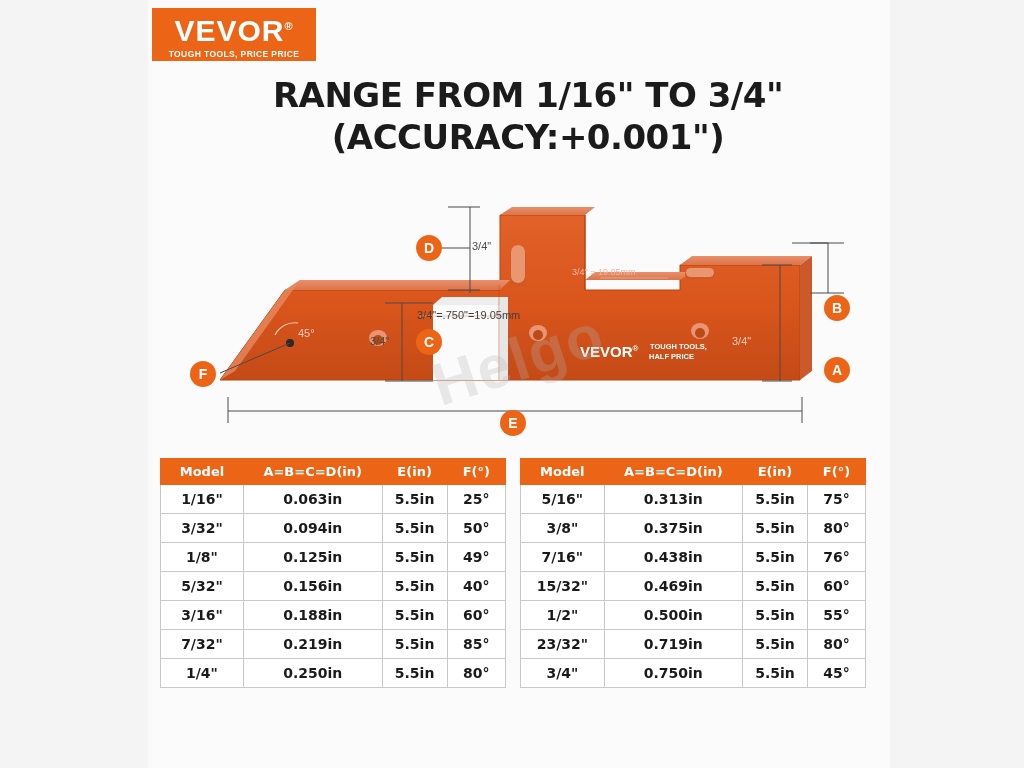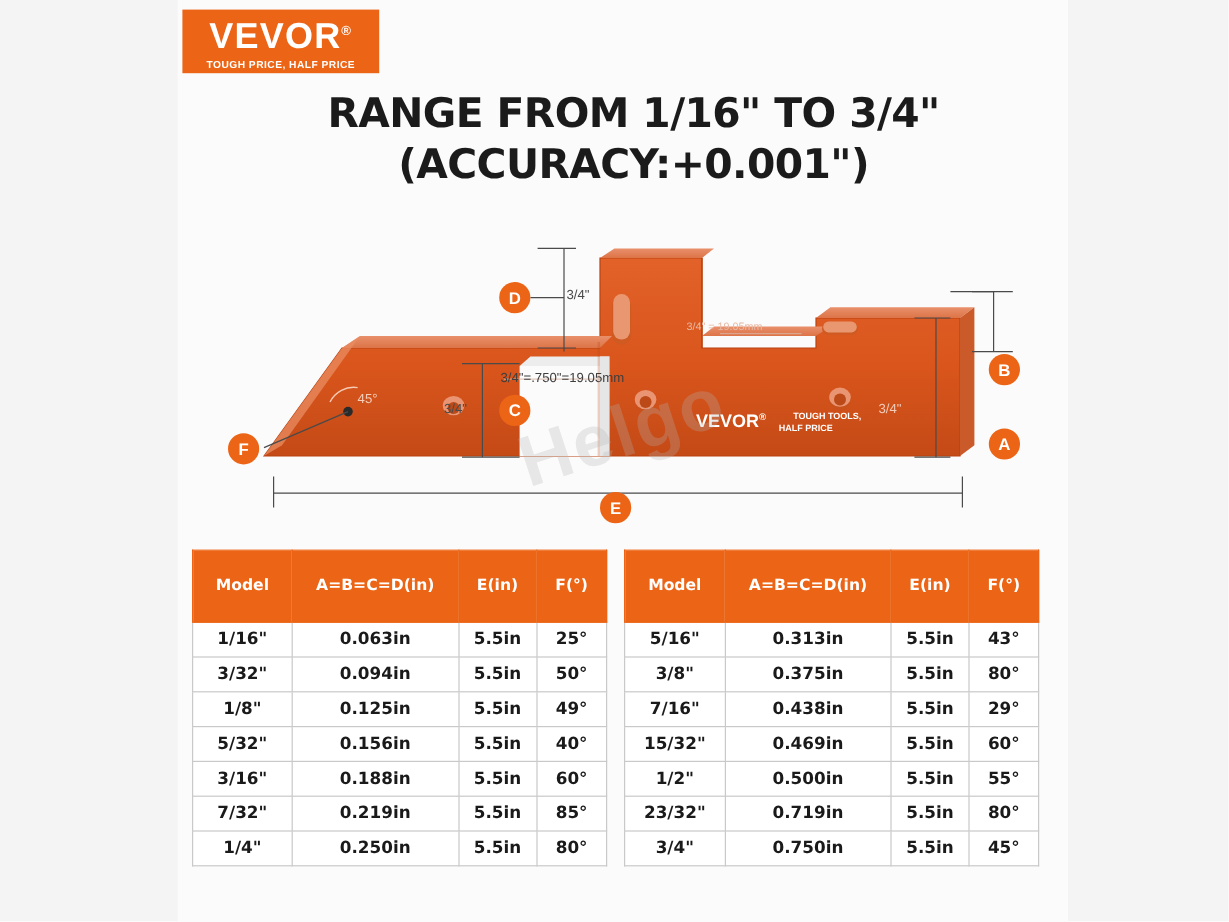--- a/index.html
+++ b/index.html
@@ -136,21 +136,21 @@
     border-collapse: collapse;
     width: 346px;
     background: #ffffff;
     font-family: "DejaVu Sans", sans-serif;
   }
   thead th {
     background: #ec6415;
     color: #ffffff;
     font-size: 13px;
     font-weight: bold;
-    padding: 22px 2px;
+    padding: 5px 2px;
     border: 1px solid #ec6415;
     text-align: center;
   }
   tbody td {
     border: 1px solid #c9c9c9;
     text-align: center;
     font-size: 14px;
     font-weight: bold;
     color: #1a1a1a;
     padding: 6px 2px;
@@ -163,21 +163,21 @@
 </style>
 </head>
 <body>
 
 <div id="page">
 
   <div class="card"></div>
 
   <div class="logo">
     <div class="logo-word"><span>VEVOR</span><sup>®</sup></div>
-    <div class="logo-tag">TOUGH PRICE, HALF PRICE</div>
+    <div class="logo-tag">TOUGH TOOLS, PRICE PRICE</div>
   </div>
 
   <div class="headline">
     <span>RANGE FROM 1/16" TO 3/4"</span>
     <span class="l2">(ACCURACY:+0.001")</span>
   </div>
 
   <div class="illus">
     <svg width="680" height="260" viewBox="0 0 680 260">
       <defs>
@@ -282,21 +282,21 @@
     
     <div class="dimtext" style="left:292px; top:55px;">3/4"</div>
     <div class="dimtext small" style="left:392px; top:82px; color:#e8b9a5;">3/4" = 19.05mm</div>
     <div class="dimtext" style="left:237px; top:124px; color:#3e3e3e;">3/4"=.750"=19.05mm</div>
     <div class="dimtext" style="left:190px; top:150px;">3/4"</div>
     <div class="dimtext" style="left:552px; top:150px; color:#f0cbb8;">3/4"</div>
     <div class="dimtext" style="left:118px; top:142px; color:#f5cdb8;">45°</div>
 
     
     <div class="brandmark" style="left:400px; top:158px; font-size:15px;"><span>VEVOR</span><span style="font-size:8px;vertical-align:super;">®</span></div>
-    <div class="brandmark" style="left:481px; top:157px; font-size:7.5px;">TOUGH TOOLS,</div>
+    <div class="brandmark" style="left:470px; top:157px; font-size:7.5px;">TOUGH TOOLS,</div>
     <div class="brandmark" style="left:469px; top:167px; font-size:7.5px;">HALF PRICE</div>
 
     
     <div class="watermark" style="left:250px; top:140px; position:absolute;">Helgo</div>
   </div>
 
   <div class="tables">
     <table>
       <thead>
         <tr>
@@ -359,33 +359,33 @@
           <th class="col-abcd">A=B=C=D(in)</th>
           <th class="col-e">E(in)</th>
           <th class="col-f">F(°)</th>
         </tr>
       </thead>
       <tbody>
         <tr>
           <td>5/16"</td>
           <td>0.313in</td>
           <td>5.5in</td>
-          <td>43°</td>
+          <td>75°</td>
         </tr>
         <tr>
           <td>3/8"</td>
           <td>0.375in</td>
           <td>5.5in</td>
           <td>80°</td>
         </tr>
         <tr>
           <td>7/16"</td>
           <td>0.438in</td>
           <td>5.5in</td>
-          <td>29°</td>
+          <td>76°</td>
         </tr>
         <tr>
           <td>15/32"</td>
           <td>0.469in</td>
           <td>5.5in</td>
           <td>60°</td>
         </tr>
         <tr>
           <td>1/2"</td>
           <td>0.500in</td>

